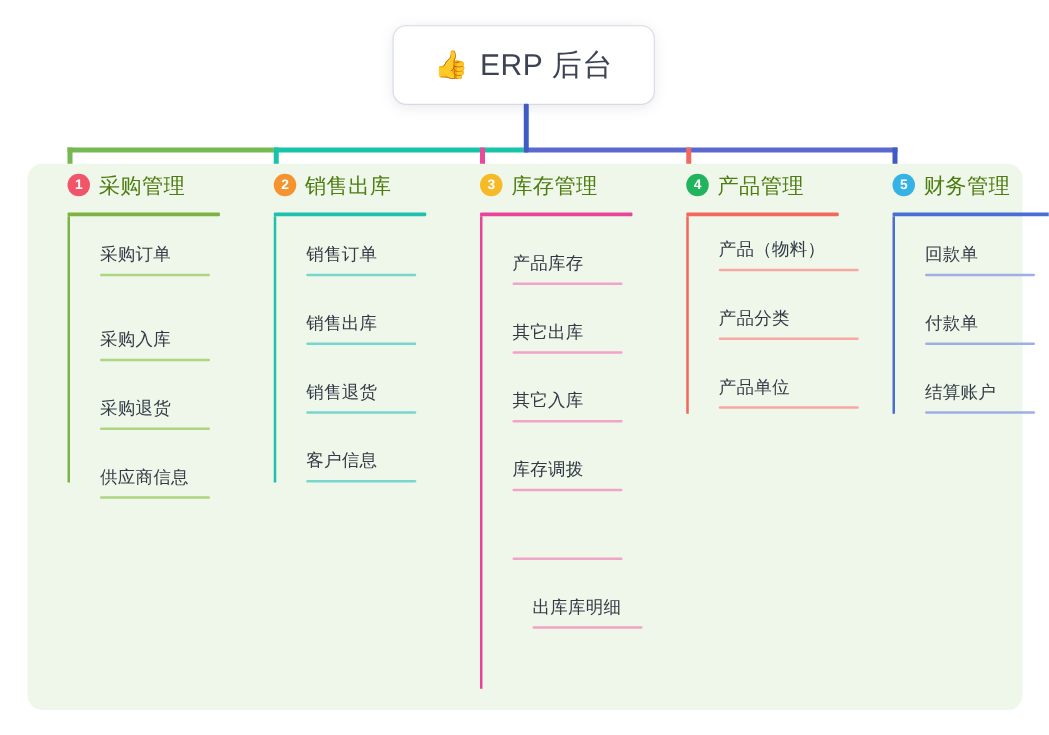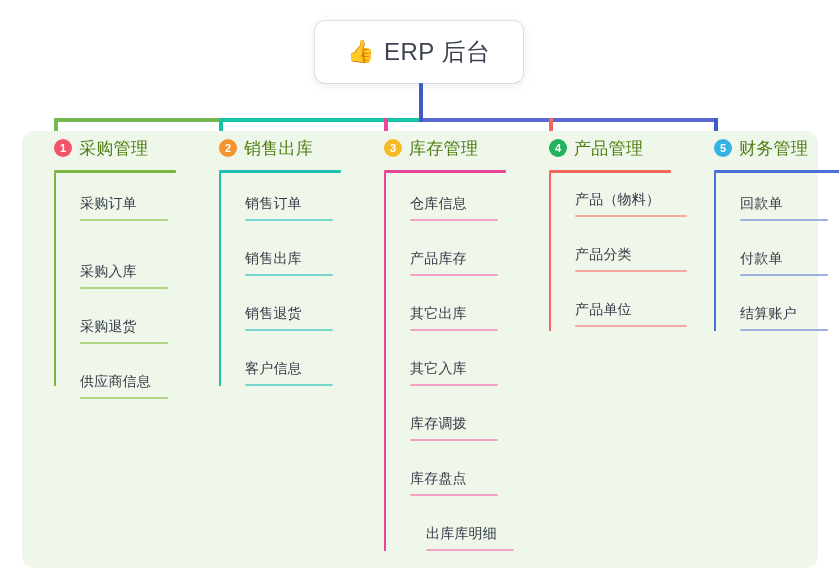--- a/index.html
+++ b/index.html
@@ -203,42 +203,37 @@
         </div>
       </div>
       <div class="column" style="left: 346px; width: 170px;">
         <div class="col-header">
           <span class="badge" style="background: rgb(246, 186, 39);">3</span>
           <span class="col-title">库存管理</span>
         </div>
         <div class="header-rule" style="width: 122px; background: rgb(232, 68, 154); margin-left: 16px;"></div>
         <div class="col-body" style="margin-left: 16px; position: relative;">
           <div class="spine" style="background: rgb(232, 68, 154); height: 378px;"></div>
-          <div class="item" style="height: 48px;">
-            <div class="item-label">仓库信息</div>
-            <div class="item-rule" style="width: 88px; background: rgb(242, 163, 200); margin-left: 0px;"></div>
-          </div>
           <div class="item" style="height: 55px;">
             <div class="item-label">产品库存</div>
             <div class="item-rule" style="width: 88px; background: rgb(242, 163, 200); margin-left: 0px;"></div>
           </div>
           <div class="item" style="height: 55px;">
             <div class="item-label">其它出库</div>
             <div class="item-rule" style="width: 88px; background: rgb(242, 163, 200); margin-left: 0px;"></div>
           </div>
           <div class="item" style="height: 55px;">
             <div class="item-label">其它入库</div>
             <div class="item-rule" style="width: 88px; background: rgb(242, 163, 200); margin-left: 0px;"></div>
           </div>
           <div class="item" style="height: 55px;">
             <div class="item-label">库存调拨</div>
             <div class="item-rule" style="width: 88px; background: rgb(242, 163, 200); margin-left: 0px;"></div>
           </div>
           <div class="item" style="height: 55px;">
-            <div class="item-label">库存盘点</div>
             <div class="item-rule" style="width: 88px; background: rgb(242, 163, 200); margin-left: 0px;"></div>
           </div>
           <div class="item" style="height: 55px; margin-left: 16px;">
             <div class="item-label">出库库明细</div>
             <div class="item-rule" style="width: 88px; background: rgb(242, 163, 200); margin-left: 0px;"></div>
           </div>
         </div>
       </div>
       <div class="column" style="left: 511px; width: 180px;">
         <div class="col-header">

